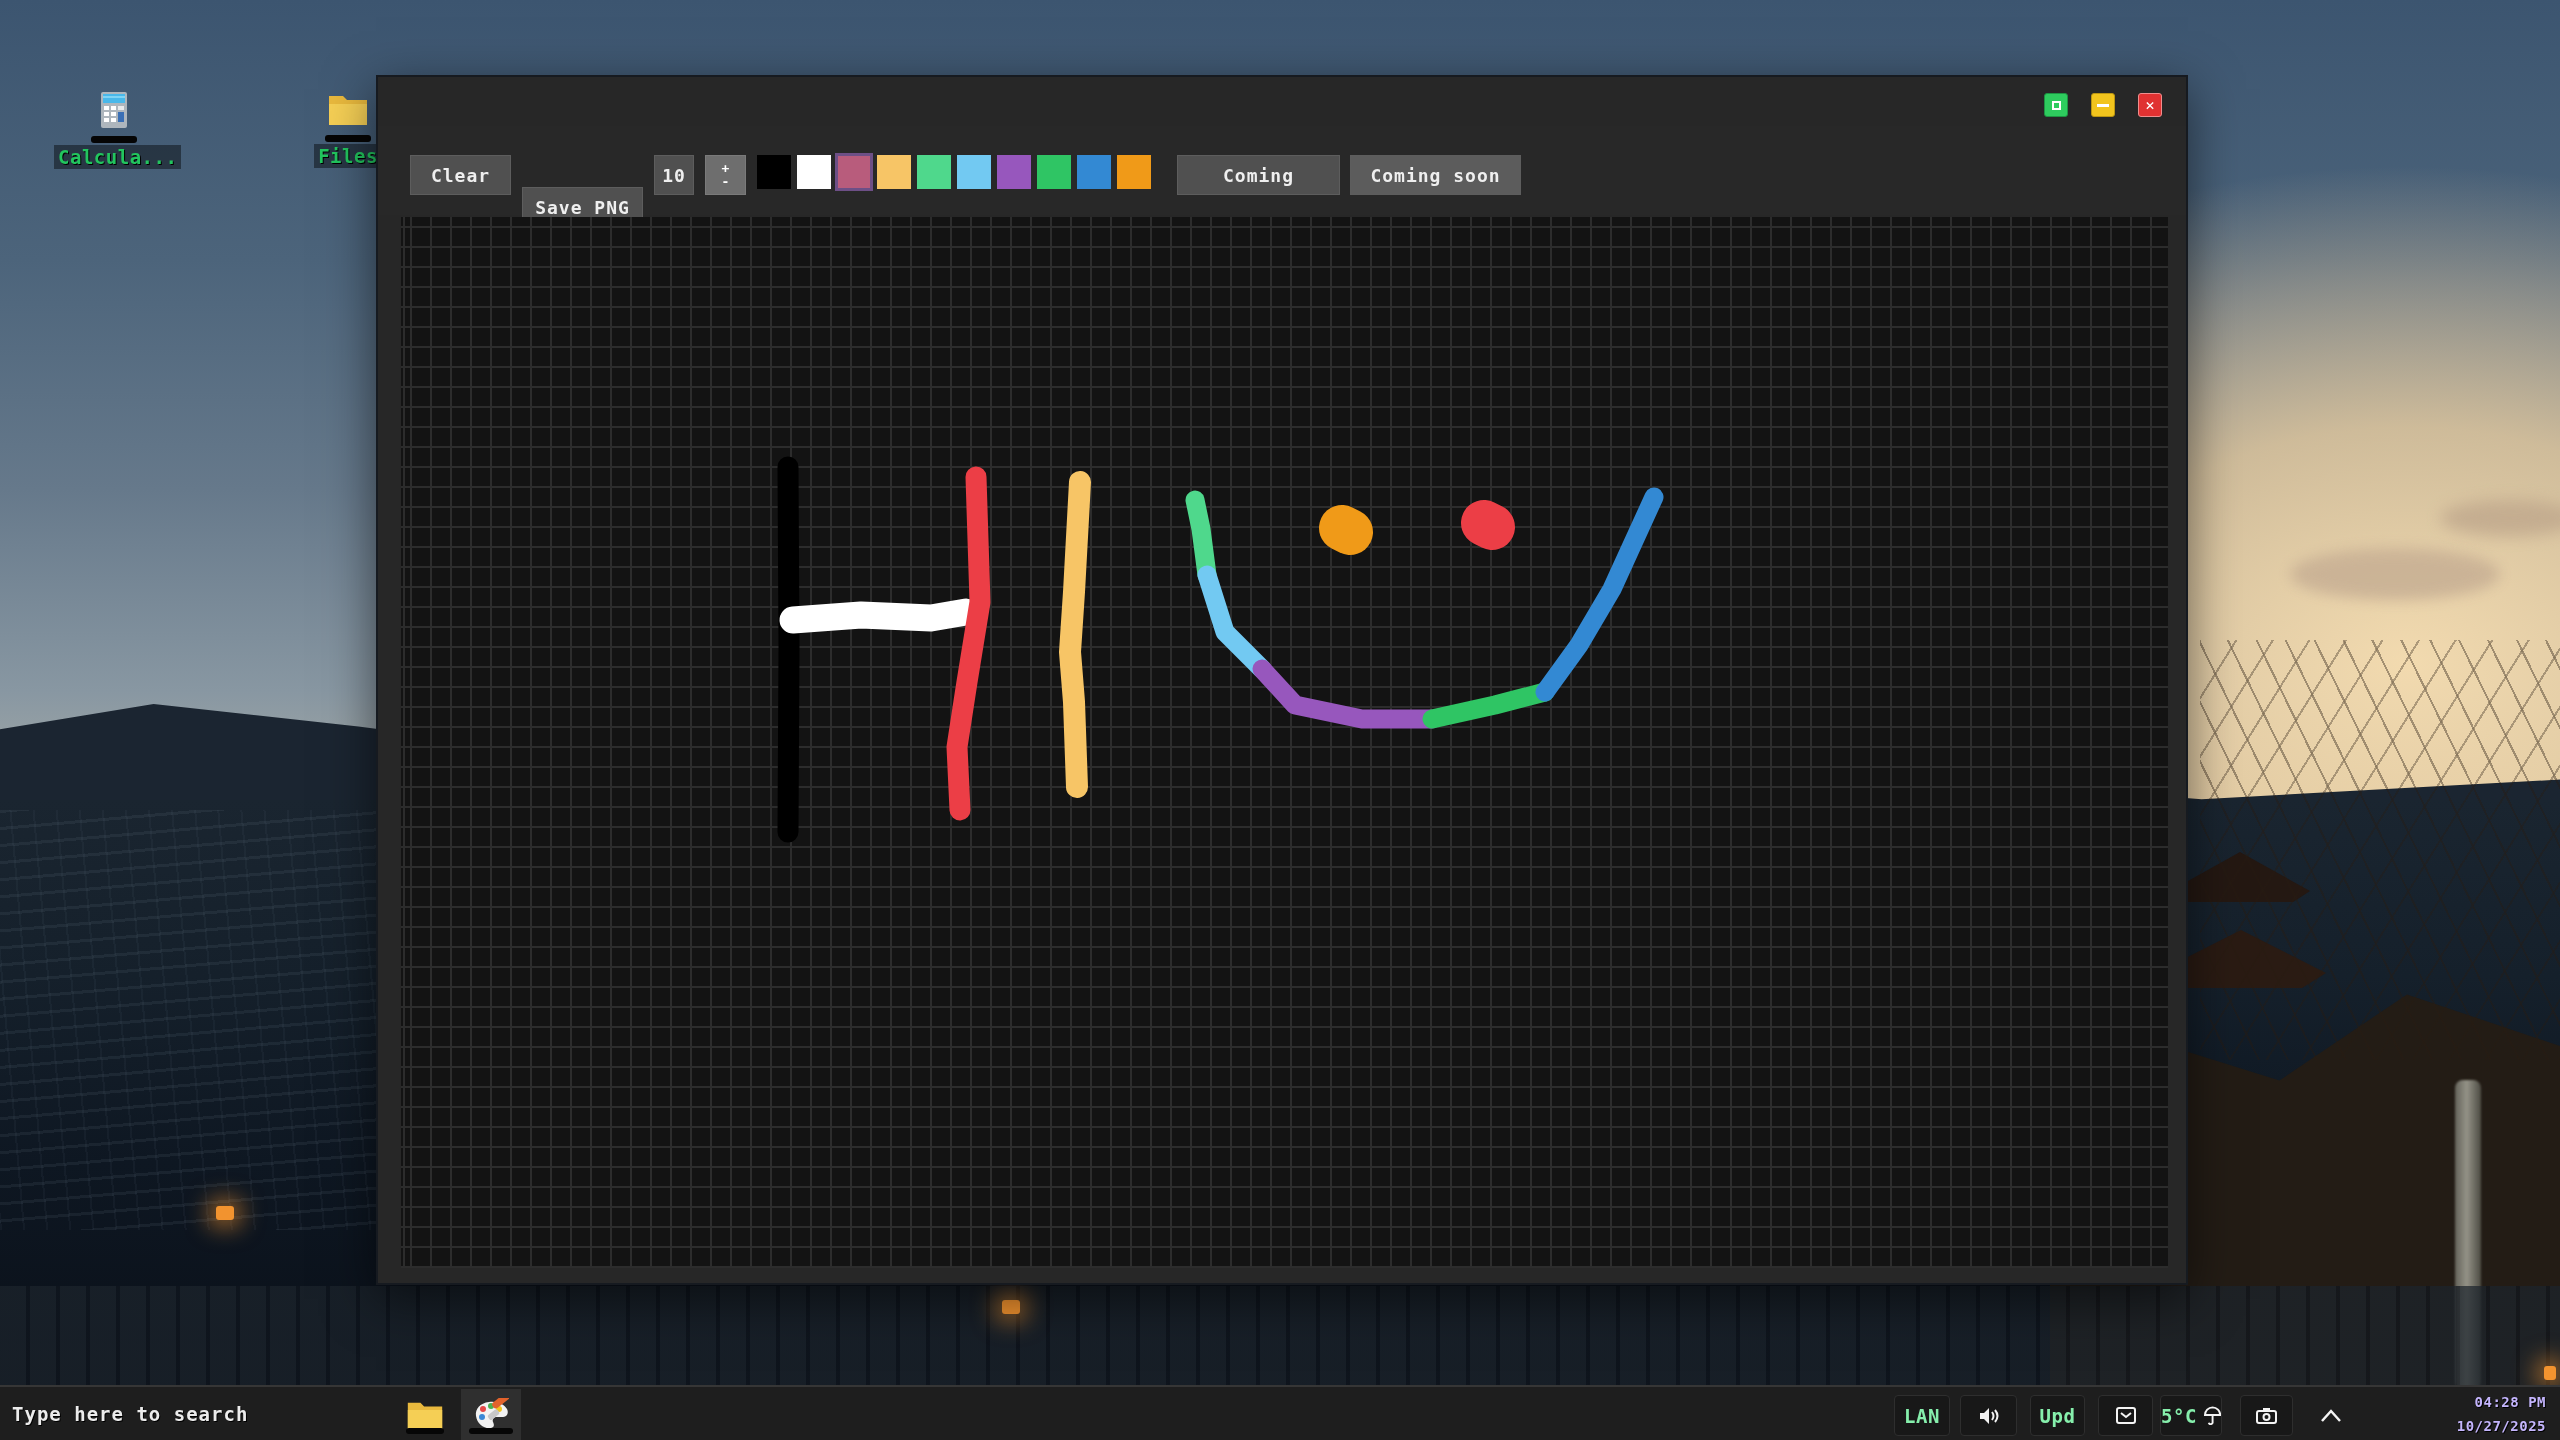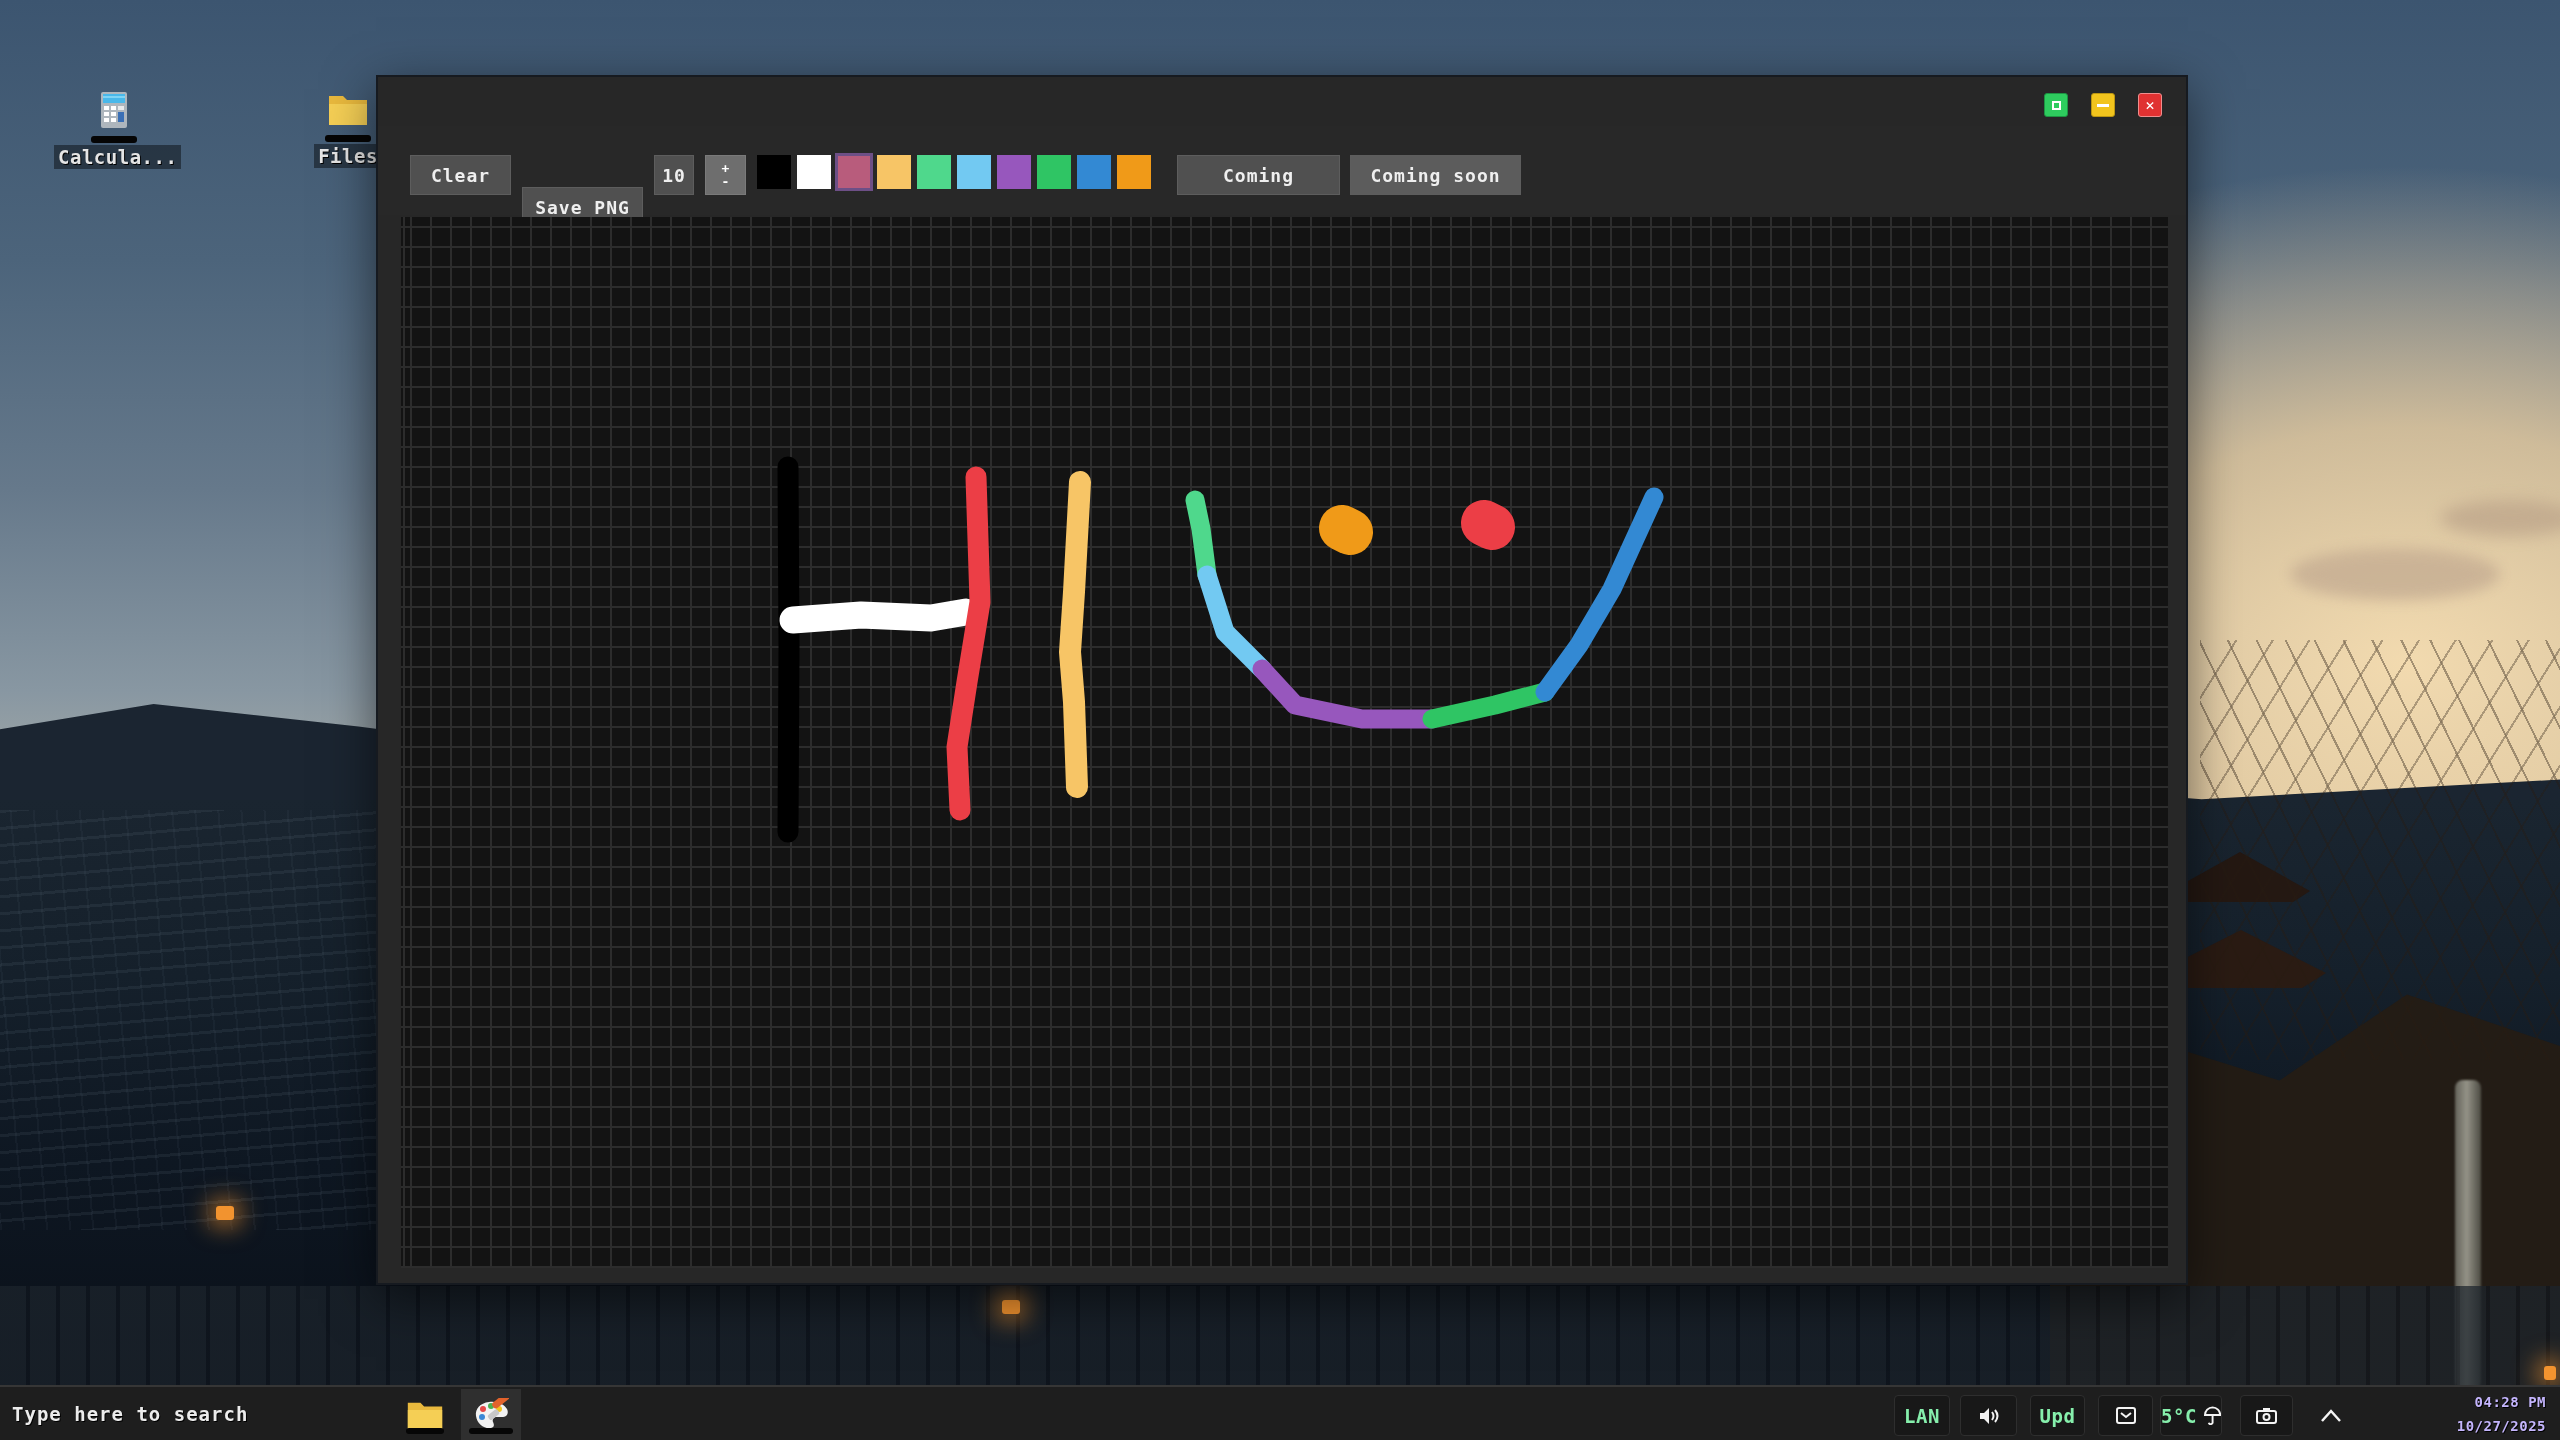--- a/index.html
+++ b/index.html
@@ -37,21 +37,21 @@
                repeating-linear-gradient(-58deg, rgba(40,28,18,.6) 0 2px, transparent 2px 31px);
     filter:blur(.4px);}
   .wp-lantern { width:18px; height:14px; background:#f2932f; border-radius:3px;
     box-shadow:0 0 22px 8px rgba(242,147,47,.55);}
   .wp-fence { left:0px; top:1286px; width:2560px; height:99px; opacity:.8;
     background:repeating-linear-gradient(90deg, rgba(28,36,44,.9) 0 26px, rgba(16,22,30,.9) 26px 30px);}
 
   
   .dicon { width:120px; text-align:center; }
   .dicon .bar { width:46px; height:7px; background:#050505; border-radius:3px; margin:4px auto 2px; }
-  .dicon .lbl { display:inline-block; color:#e5e5e5; font-size:19px; font-weight:bold;
+  .dicon .lbl { display:inline-block; color:#22c55e; font-size:19px; font-weight:bold;
     background:rgba(10,14,18,.5); padding:1px 4px; text-shadow:1px 1px 0 #000; letter-spacing:.5px;text-align:right;}
 
   
   .pwin { left:376px; top:75px; width:1812px; height:1210px; background:#272727;
     border:2px solid #161a20; box-shadow:0 14px 48px rgba(0,0,0,.55); }
   .ptitle { position:absolute; left:0; top:0; width:100%; height:47px;
     background:linear-gradient(180deg,#7199d9 0%,#5584cd 22%,#4a78c4 70%,#40 100%);
     background:linear-gradient(180deg,#7199d9 0%,#5584cd 22%,#4a78c4 72%,#3f6ab4 100%);
     border-bottom:2px solid #2e58a2; display:flex; align-items:center; }
   .ptitle .ttl { color:#fff; font-size:19px; font-weight:bold; margin-left:16px; text-shadow:1px 1px 0 rgba(0,0,0,.35); letter-spacing:1px;}

